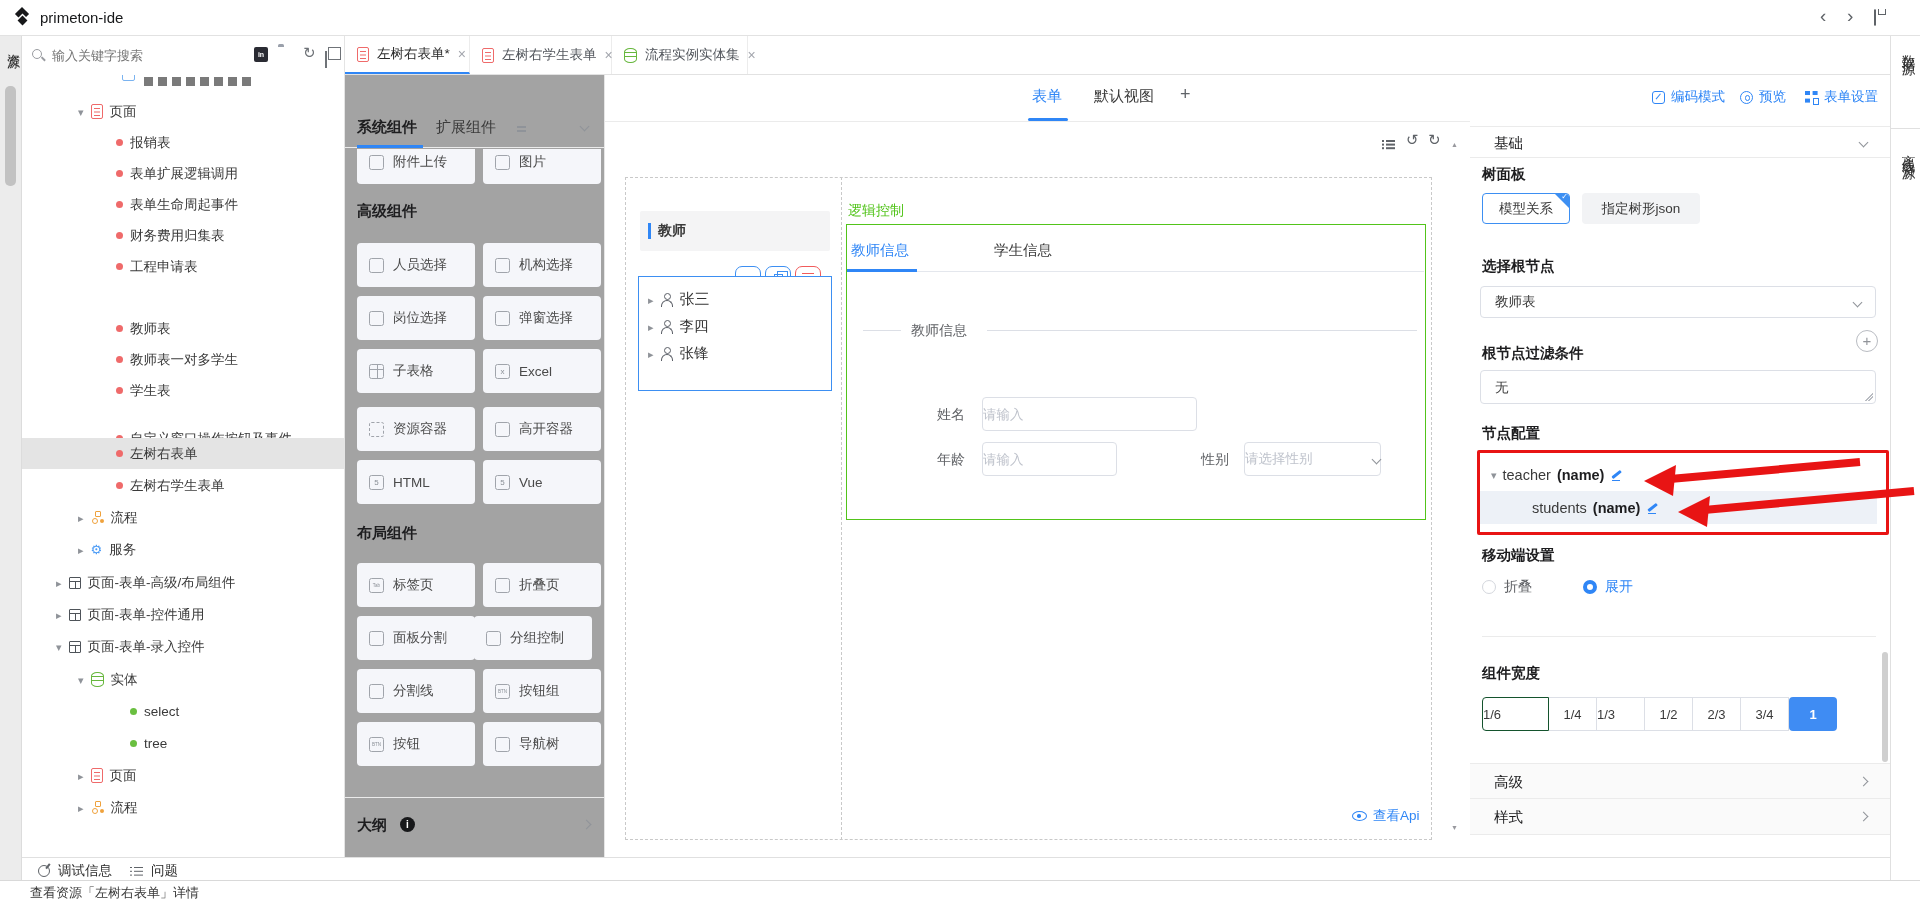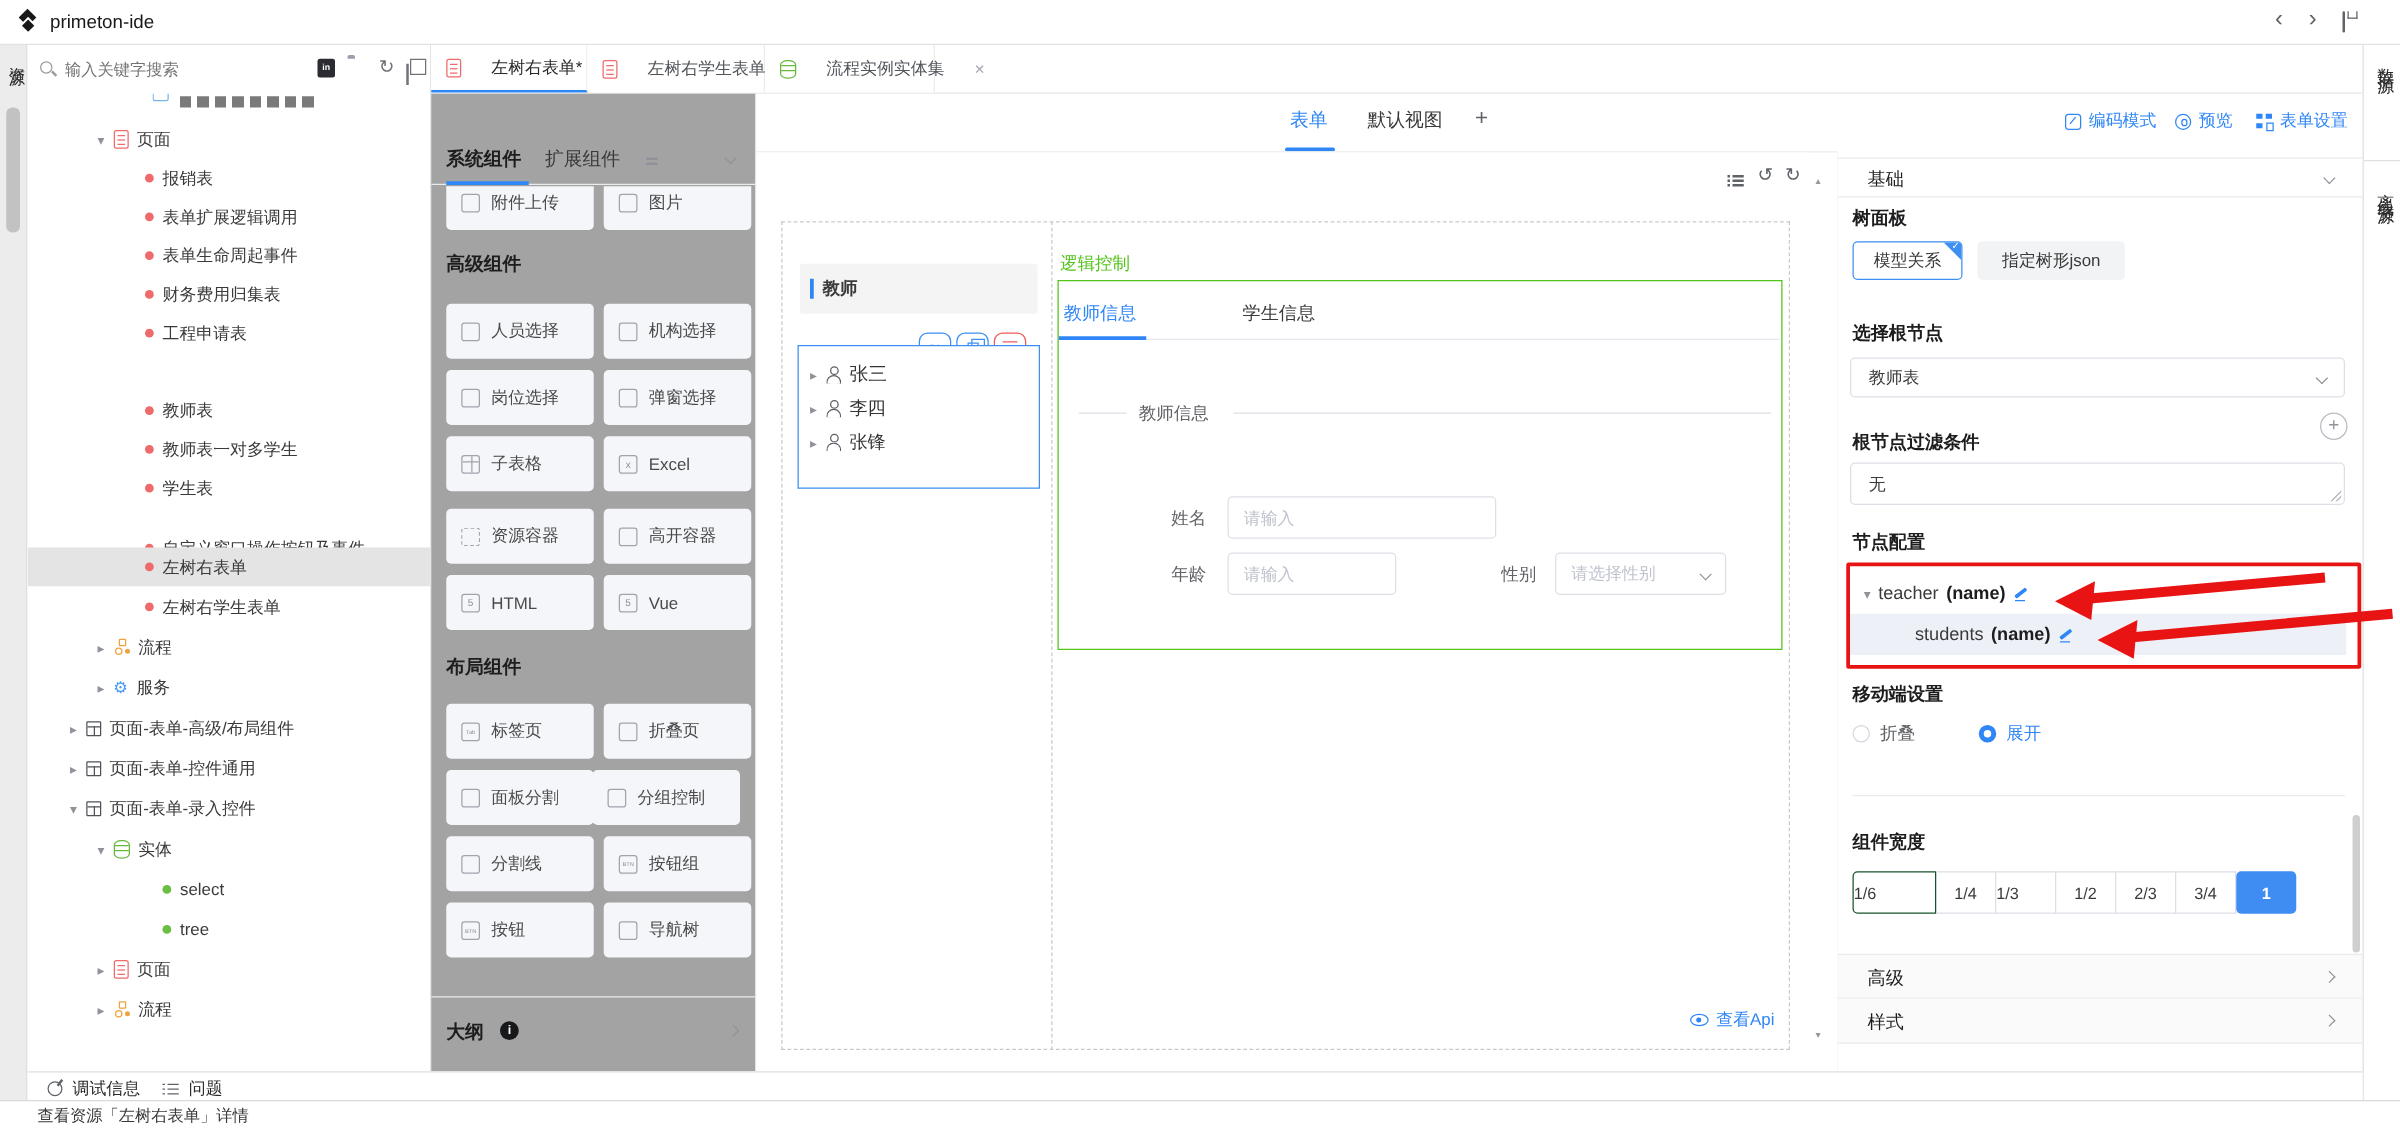--- a/index.html
+++ b/index.html
@@ -94,23 +94,23 @@
 .tiny-trash{width:9px;height:10px;border:1.3px solid #f15b5b;border-radius:0 0 2px 2px;position:relative;margin-top:3px}
 .tiny-trash::before{content:"";position:absolute;top:-3.5px;left:-2.5px;width:12px;height:1.4px;background:#f15b5b}
 .radio{width:14px;height:14px;border:1.4px solid #d4d7dd;border-radius:50%;background:#fff;flex:none}
 .radio.on{border:4.2px solid #2f86f6}
 
 .trow{position:absolute;left:0;width:100%;height:31px;display:flex;align-items:center;gap:7px;color:#3a3a3a}
 .trow .lbl{white-space:nowrap}
 .pal-item{position:absolute;width:118px;height:44px;background:#f5f6fa;border-radius:4px;display:flex;align-items:center;gap:9px;padding-left:12px;color:#4a4a4a;font-size:13.5px;white-space:nowrap}
 .sec-title{position:absolute;left:357px;font-size:15px;font-weight:bold;color:#1d1d1f}
 .ins-label{position:absolute;left:1482px;font-size:14.5px;font-weight:bold;color:#1d1d1f}
-.field-input{position:absolute;height:34px;border:1px solid #dcdfe6;border-radius:4px;background:#fff;font-size:13.5px;color:#333;padding:0 12px;font-family:inherit}
+.field-input{position:absolute;height:34px;border:1px solid #dcdfe6;border-radius:4px;background:#fff;font-size:13.5px;color:#333;padding:0 0;font-family:inherit}
 .field-input::placeholder{color:#bfc3cc}
-.ftab{position:absolute;top:36px;height:38px;display:flex;align-items:center;gap:24px;padding:0 12px;border-right:1px solid #ececec;background:#fff}
+.ftab{position:absolute;top:36px;height:38px;display:flex;align-items:center;gap:8px;padding:0 12px;border-right:1px solid #ececec;background:#fff}
 .ftab .t{font-size:13.5px;color:#52565c;white-space:nowrap}
 .fbtn{position:absolute;height:26px;width:26px;border-radius:7px;background:#fff;display:flex;align-items:center;justify-content:center;border:1.5px solid #3d8ff2}
 </style>
 </head>
 <body>
 
 <div class="abs" style="left:0;top:0;width:1920px;height:36px;background:#fff;border-bottom:1px solid #e2e2e2">
   <span class="abs ico-logo" style="left:14px;top:9px"></span>
   <span class="abs nowrap" style="left:40px;top:9px;font-size:15px;color:#17181a;font-weight:500">primeton-ide</span>
   <span class="abs g g-back" style="left:1820px;top:5px"></span>

